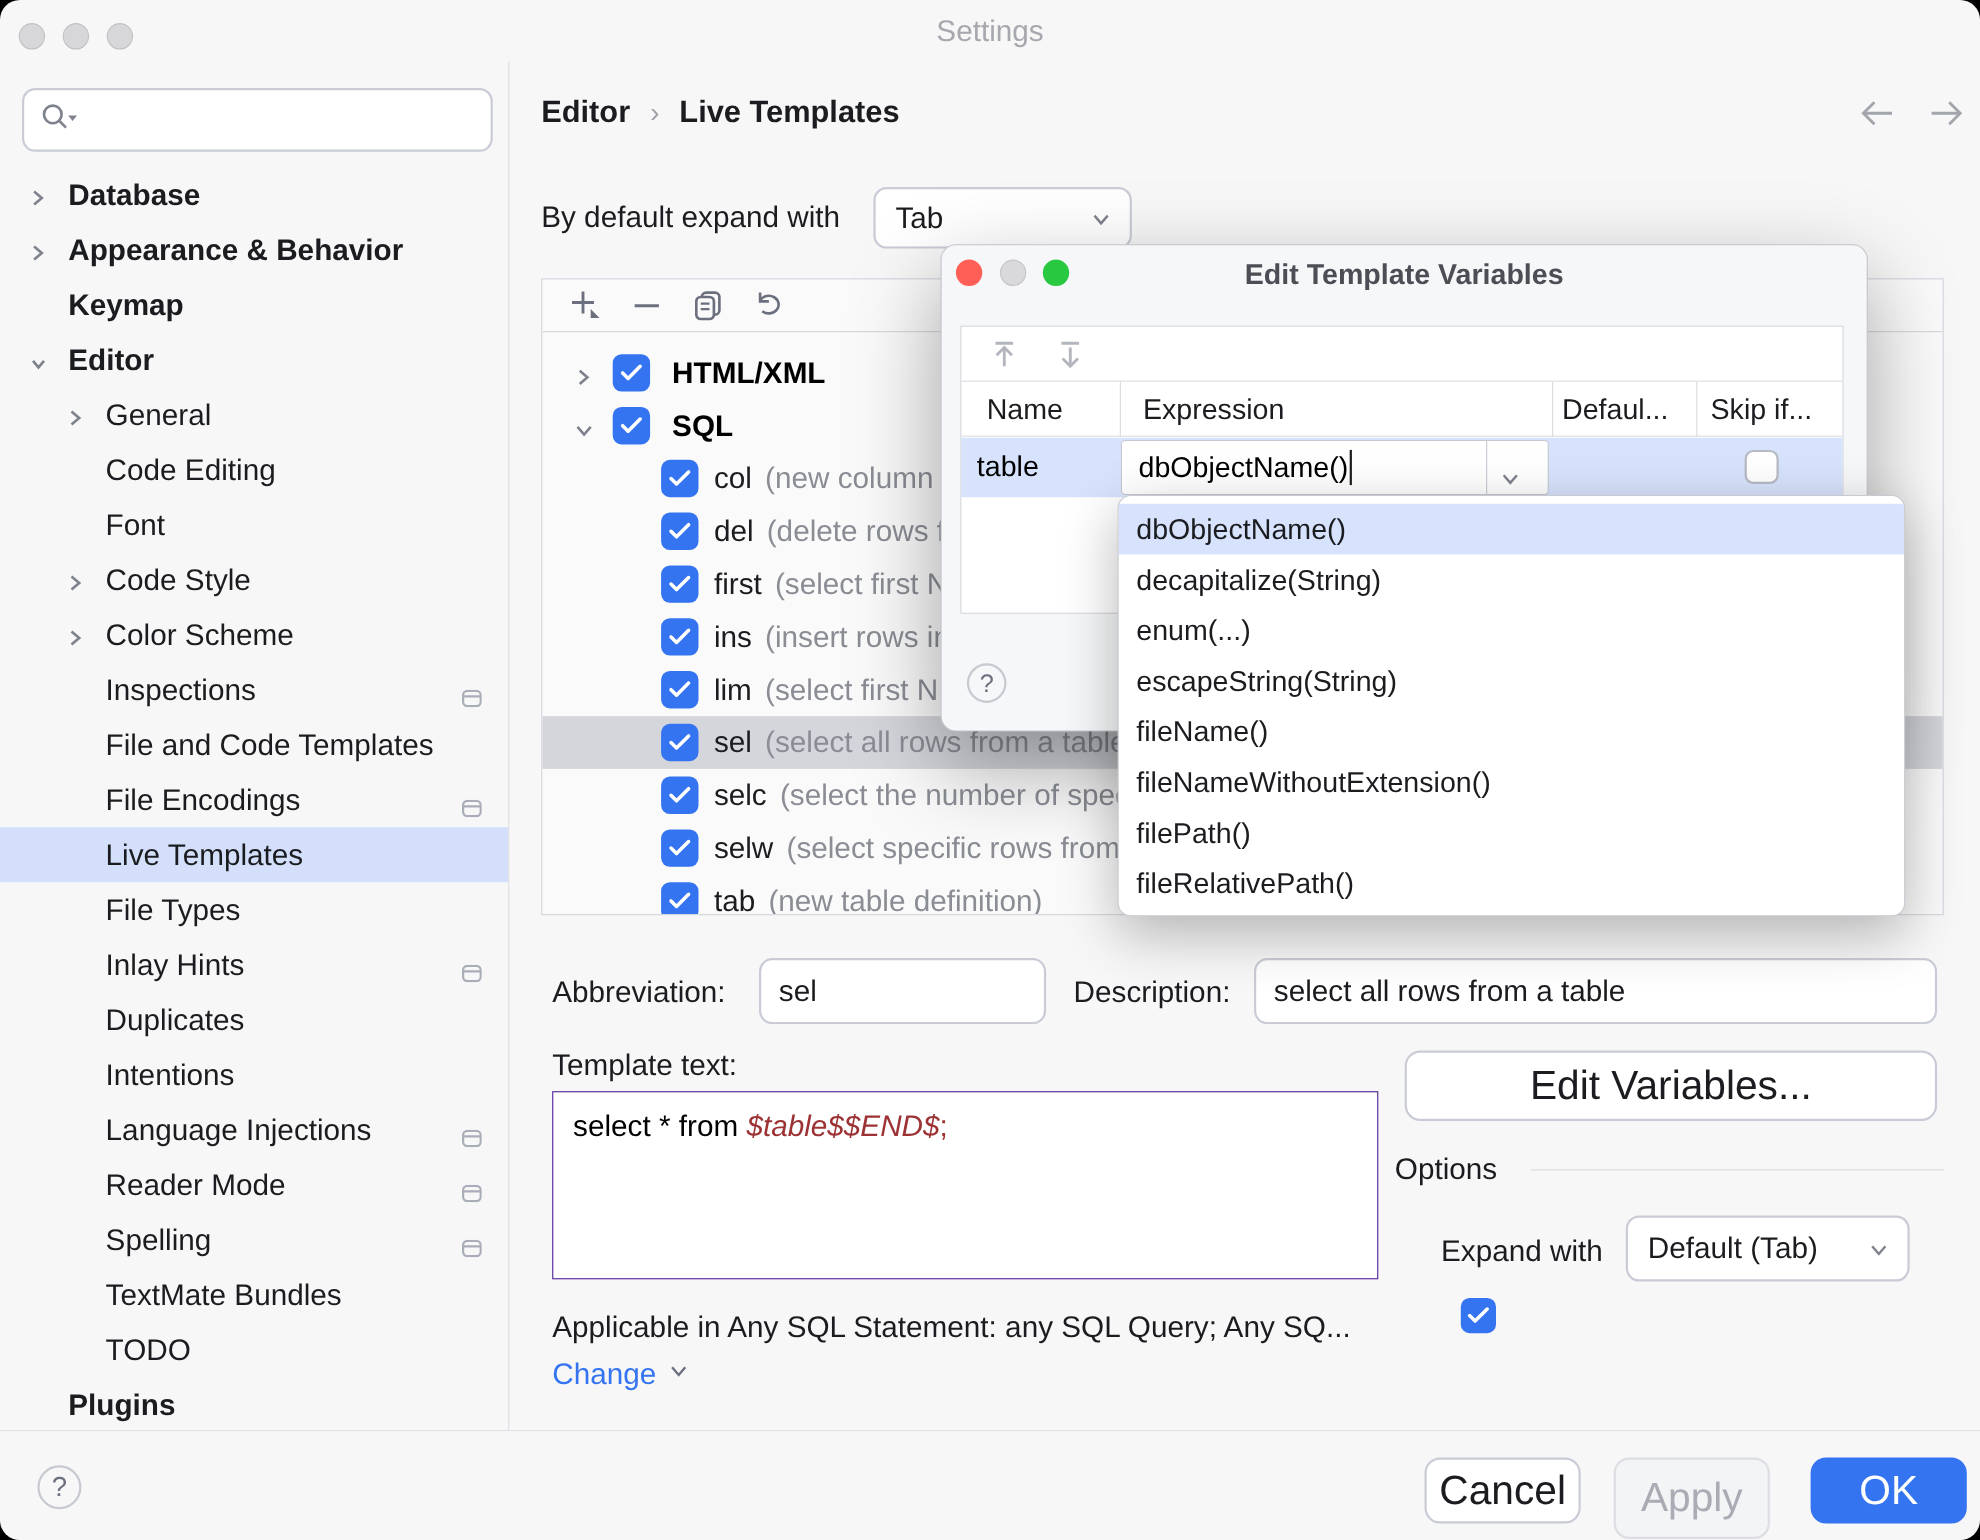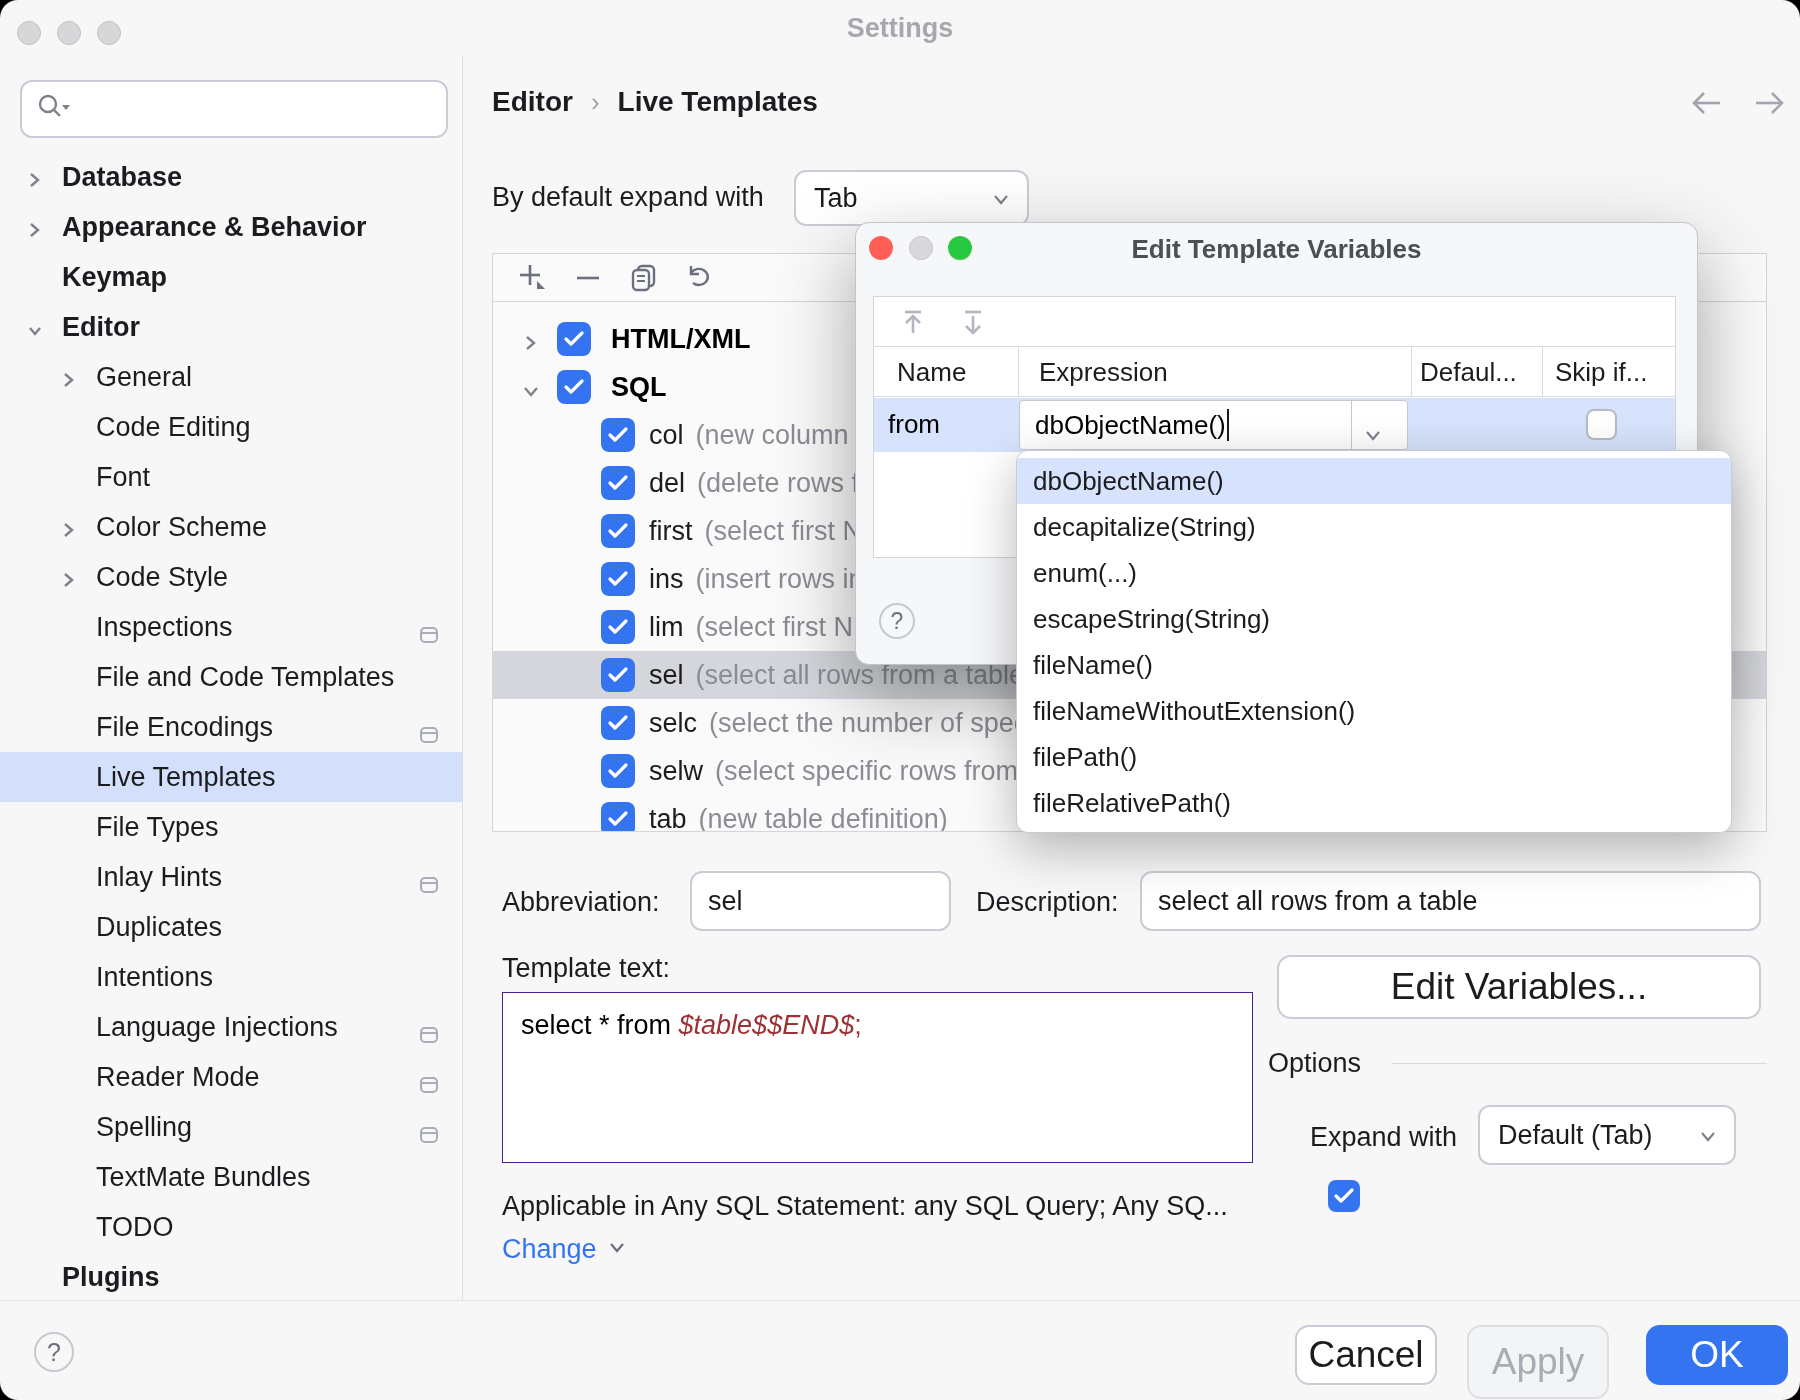--- a/index.html
+++ b/index.html
@@ -5,21 +5,21 @@
   html,body{margin:0;padding:0;background:#000;}
   *{box-sizing:border-box;font-family:"Liberation Sans",sans-serif;}
   .window{position:relative;width:1800px;height:1400px;background:#F7F7F8;border-radius:18px;overflow:hidden;}
   .abs{position:absolute;}
   .txt{color:#1B1C1F;font-size:27px;white-space:nowrap;}
   .bold{font-weight:700;}
 
   
   .titlebar{position:absolute;left:0;top:0;width:100%;height:56px;}
   .light{position:absolute;top:21px;width:24px;height:24px;border-radius:50%;}
-  .win-title{position:absolute;top:13px;width:100%;text-align:center;color:#A6A8AE;font-weight:700;font-size:27px;}
+  .win-title{position:absolute;top:13px;width:100%;text-align:center;color:#A6A8AE;font-weight:400;font-size:27px;}
 
   
   .search-box{position:absolute;left:20px;top:80px;width:428px;height:58px;background:#fff;border:2px solid #C9CCD6;border-radius:12px;display:flex;align-items:center;padding-left:14px;}
   .side-list{position:absolute;left:0;top:152px;width:462px;}
   .srow{position:relative;height:50px;display:flex;align-items:center;font-size:27px;color:#1B1C1F;}
   .srow.selected{background:#D3DFFB;}
   .srow .lbl{position:absolute;left:62px;}
   .srow.sub .lbl{left:96px;}
   .srow .chev{position:absolute;left:26px;top:14px;}
   .srow.sub .chev{left:60px;}
@@ -136,27 +136,27 @@
     <div class="srow sub">
       <span class="lbl">Code Editing</span>
       </div>
     <div class="srow sub">
       <span class="lbl">Font</span>
       </div>
     <div class="srow sub">
       <span class="chev"><svg width="16" height="20" viewBox="0 0 16 20">
             <polyline points="5,4 12,10 5,16" fill="none" stroke="#7E828C" stroke-width="2.4"></polyline>
           </svg></span>
-      <span class="lbl">Color Scheme</span>
+      <span class="lbl">Code Style</span>
       </div>
     <div class="srow sub">
       <span class="chev"><svg width="16" height="20" viewBox="0 0 16 20">
             <polyline points="5,4 12,10 5,16" fill="none" stroke="#7E828C" stroke-width="2.4"></polyline>
           </svg></span>
-      <span class="lbl">Code Style</span>
+      <span class="lbl">Color Scheme</span>
       </div>
     <div class="srow sub">
       <span class="lbl">Inspections</span>
       <span class="indicator"><svg width="18" height="16" viewBox="0 0 18 16">
             <rect x="1" y="1" width="16" height="14" rx="4" fill="none" stroke="#A9ADB8" stroke-width="2"></rect>
             <line x1="1" y1="6" x2="17" y2="6" stroke="#A9ADB8" stroke-width="2"></line>
           </svg></span>
       </div>
     <div class="srow sub">
       <span class="lbl">File and Code Templates</span>
@@ -441,21 +441,21 @@
       <div class="dheader">
         <span class="dcol" style="left:23px;">Name</span>
         <span class="dcol" style="left:165px;">Expression</span>
         <span class="dcol" style="left:546px;">Defaul...</span>
         <span class="dcol" style="left:681px;">Skip if...</span>
         <span class="dvline" style="left:144px;height:50px;"></span>
         <span class="dvline" style="left:537px;height:50px;"></span>
         <span class="dvline" style="left:668px;height:50px;"></span>
       </div>
       <div class="drow">
-        <span class="abs" style="left:14px;top:11px;">from</span>
+        <span class="abs" style="left:14px;top:11px;">table</span>
         <div class="expr-editor">
           <span>dbObjectName()</span>
           <span class="caret"></span>
           <span class="abs" style="left:331px;top:0;width:1px;height:48px;background:#C6C9D0;"></span>
           <span class="abs" style="left:343px;top:18px;"><svg width="20" height="14" viewBox="0 0 20 14">
                 <polyline points="4,3 10,10 16,3" fill="none" stroke="#7E828C" stroke-width="2.2"></polyline>
               </svg></span>
         </div>
         <span class="skipbox"></span>
       </div>

